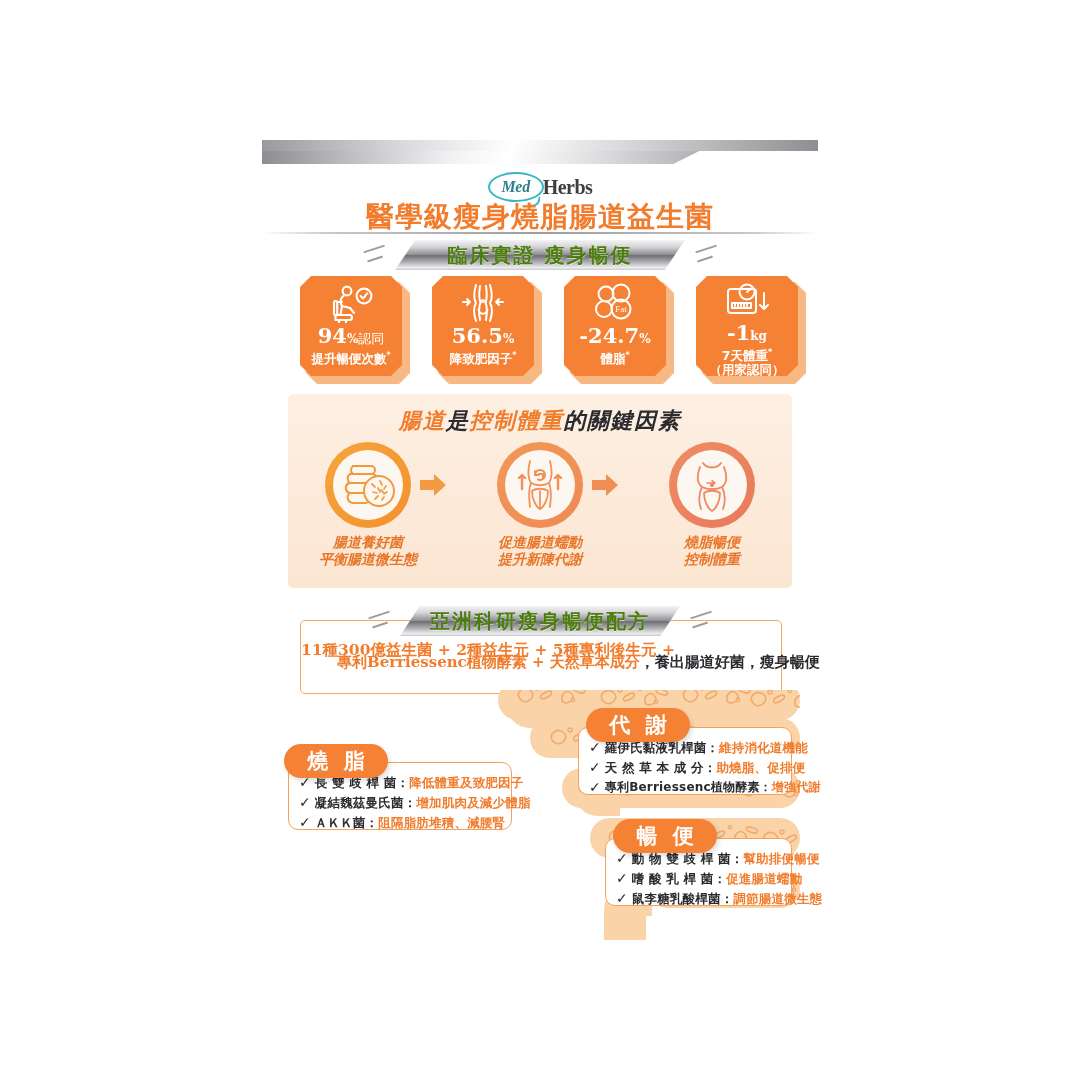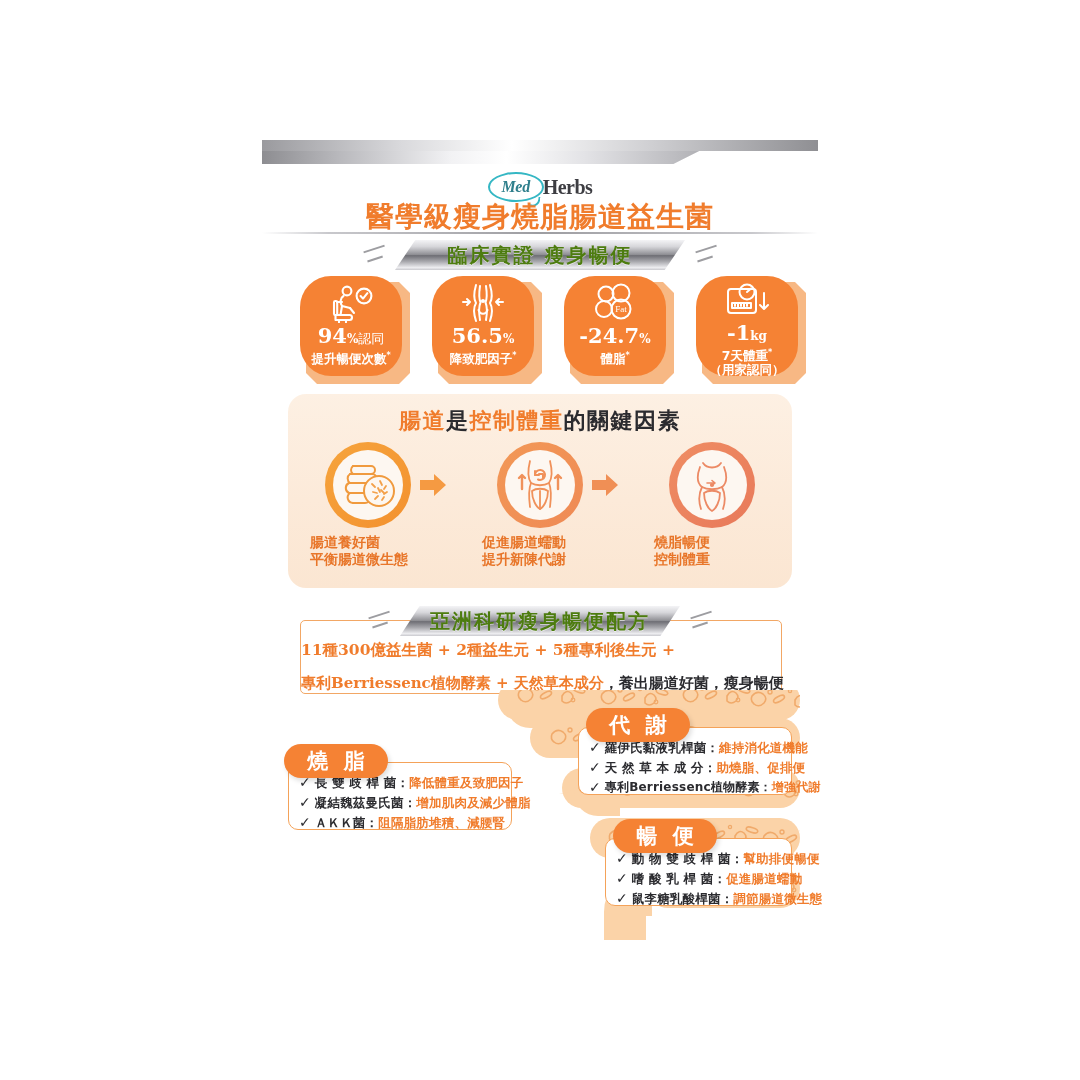--- a/index.html
+++ b/index.html
@@ -57,54 +57,54 @@
   
   .cards{position:absolute;left:300px;top:276px;width:500px;height:112px;}
   .card{position:absolute;top:0;width:104px;height:108px;}
   .card .shadow{position:absolute;left:6px;top:6px;width:104px;height:102px;
     background:#f7b884;
     -webkit-clip-path:polygon(11px 0,93px 0,104px 11px,104px 91px,93px 102px,11px 102px,0 91px,0 11px);
     clip-path:polygon(11px 0,93px 0,104px 11px,104px 91px,93px 102px,11px 102px,0 91px,0 11px);}
   .card .face{position:absolute;left:0;top:0;width:102px;height:100px;background:#f58234;
     -webkit-clip-path:polygon(11px 0,91px 0,102px 11px,102px 89px,91px 100px,11px 100px,0 89px,0 11px);
     clip-path:polygon(11px 0,91px 0,102px 11px,102px 89px,91px 100px,11px 100px,0 89px,0 11px);
-    display:flex;flex-direction:column;align-items:center;border-radius:31px;}
+    display:flex;flex-direction:column;align-items:center;}
   .card .ic{height:44px;display:flex;align-items:center;justify-content:center;margin-top:5px;}
   .card .big{color:#fff;font-family:"DejaVu Serif","Liberation Serif",serif;font-weight:700;
     font-size:21px;line-height:20px;margin-top:1px;white-space:nowrap;}
   .card .big .u{font-size:12px;font-weight:700;}
   .card .big .zh{font-size:13px;font-weight:400;}
   .card .sub{color:#fff;font-size:12.5px;font-weight:700;line-height:13.5px;
     font-family:"DejaVu Sans","Liberation Sans",sans-serif;white-space:nowrap;text-align:center;}
   .card .sup{font-size:8px;vertical-align:super;}
 
   
   .kpanel{position:absolute;left:288px;top:394px;width:504px;height:194px;
-    background:linear-gradient(180deg,#fdf0e3 0%,#fcead9 55%,#fbe6d2 100%);border-radius:18px;}
+    background:linear-gradient(180deg,#fdf0e3 0%,#fcead9 55%,#fbe6d2 100%);border-radius:5px;font-style:italic;}
   .khead{position:absolute;left:0;top:12px;width:100%;text-align:center;
     font-family:"DejaVu Serif","Liberation Serif",serif;font-weight:700;font-size:22px;
     letter-spacing:1.5px;}
   .kh-o{color:#f07c2c;} .kh-d{color:#2b2b2f;}
   .ksteps{position:absolute;left:22px;top:48px;width:460px;height:142px;}
-  .kstep{position:absolute;top:0;width:116px;text-align:left;}
+  .kstep{position:absolute;top:0;width:116px;text-align:center;}
   .kring{width:86px;height:86px;border-radius:50%;margin:0 auto;
     display:flex;align-items:center;justify-content:center;position:relative;}
   .kring .inner{width:70px;height:70px;border-radius:50%;background:#fdf7f1;
     display:flex;align-items:center;justify-content:center;}
   .kcap{margin-top:6px;font-family:"DejaVu Serif","Liberation Serif",serif;font-weight:700;
     font-size:14px;line-height:17px;color:#e8762a;white-space:nowrap;}
   .karrow{position:absolute;top:32px;width:26px;height:22px;}
 
   
   .fbox{position:absolute;left:300px;top:620px;width:480px;height:72px;
     border:1.5px solid #f2a765;border-radius:5px;background:#fff;}
   .fline{position:absolute;left:0;width:100%;text-align:left;
     font-family:"DejaVu Serif","Liberation Serif",serif;font-weight:700;font-size:15.5px;
     color:#f07c2c;white-space:nowrap;}
-  .fline.l1{top:19px;} .fline.l2{top:53px;font-size:15px;}
+  .fline.l1{top:19px;} .fline.l2{top:32px;font-size:15px;margin-left:36px;}
   .fdark{color:#2b2b2f;}
 
   
   .gutwrap{position:absolute;left:280px;top:690px;width:520px;height:250px;overflow:hidden;}
 
   
   .bbox{position:absolute;background:#fff;border:1.6px solid #f4a259;border-radius:10px;}
   .blabel{position:absolute;height:34px;border-radius:17px;background:#f58234;
     display:flex;align-items:center;justify-content:center;color:#fff;
     font-family:"DejaVu Serif","Liberation Serif",serif;font-weight:700;font-size:21px;

